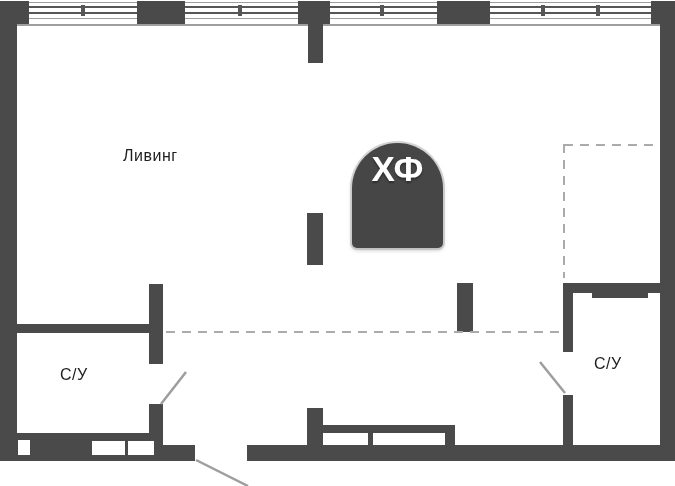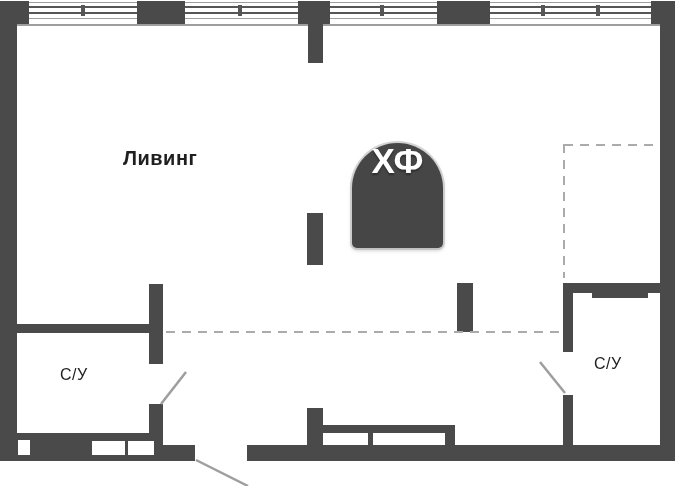--- a/index.html
+++ b/index.html
@@ -16,31 +16,31 @@
   .w{position:absolute; background:var(--wall);}
   .cut{position:absolute; background:var(--bg);}
   .gline{position:absolute; background:var(--line);}
   .glz{position:absolute; background:var(--glaze); height:2px;}
   .mull{position:absolute; background:var(--glaze); width:4px; height:11px; top:5px;}
   .dash-h{position:absolute; height:2px;
     background:repeating-linear-gradient(90deg,var(--dash) 0 9px,transparent 9px 16px);}
   .dash-v{position:absolute; width:2px;
     background:repeating-linear-gradient(180deg,var(--dash) 0 9px,transparent 9px 16px);}
   .room-label{position:absolute; white-space:nowrap; color:var(--text); letter-spacing:0.5px;}
-  .room-label.big{font-size:20px;font-weight:bold;}
+  .room-label.big{font-size:16px;}
   .room-label.small{font-size:16px;}
   .badge{
     position:absolute; left:352px; top:143px; width:91px; height:105px;
     background:var(--badge-bg);
     border-radius:46px 46px 5px 5px;
     box-shadow:0 0 0 2px rgba(180,180,180,.55), 0 2px 4px rgba(0,0,0,.25);
     display:flex; flex-direction:column; align-items:center; justify-content:flex-start;
     color:var(--badge-text); text-align:center; cursor:pointer;
   }
-  .badge .t1{font-size:35px; font-weight:600; margin-top:0; line-height:1;
+  .badge .t1{font-size:35px; font-weight:600; margin-top:8px; line-height:1;
     text-shadow:0 2px 2px rgba(0,0,0,.35);}
   .badge .t2{font-size:26px; font-weight:600; margin-top:4px; line-height:1;
     text-shadow:0 2px 2px rgba(0,0,0,.35);}
   svg.doors{position:absolute; left:0; top:0; pointer-events:none;}
   svg.doors line{stroke:var(--line); stroke-width:2.5px;}
 </style>
 </head>
 <body>
 
 <div class="plan">

